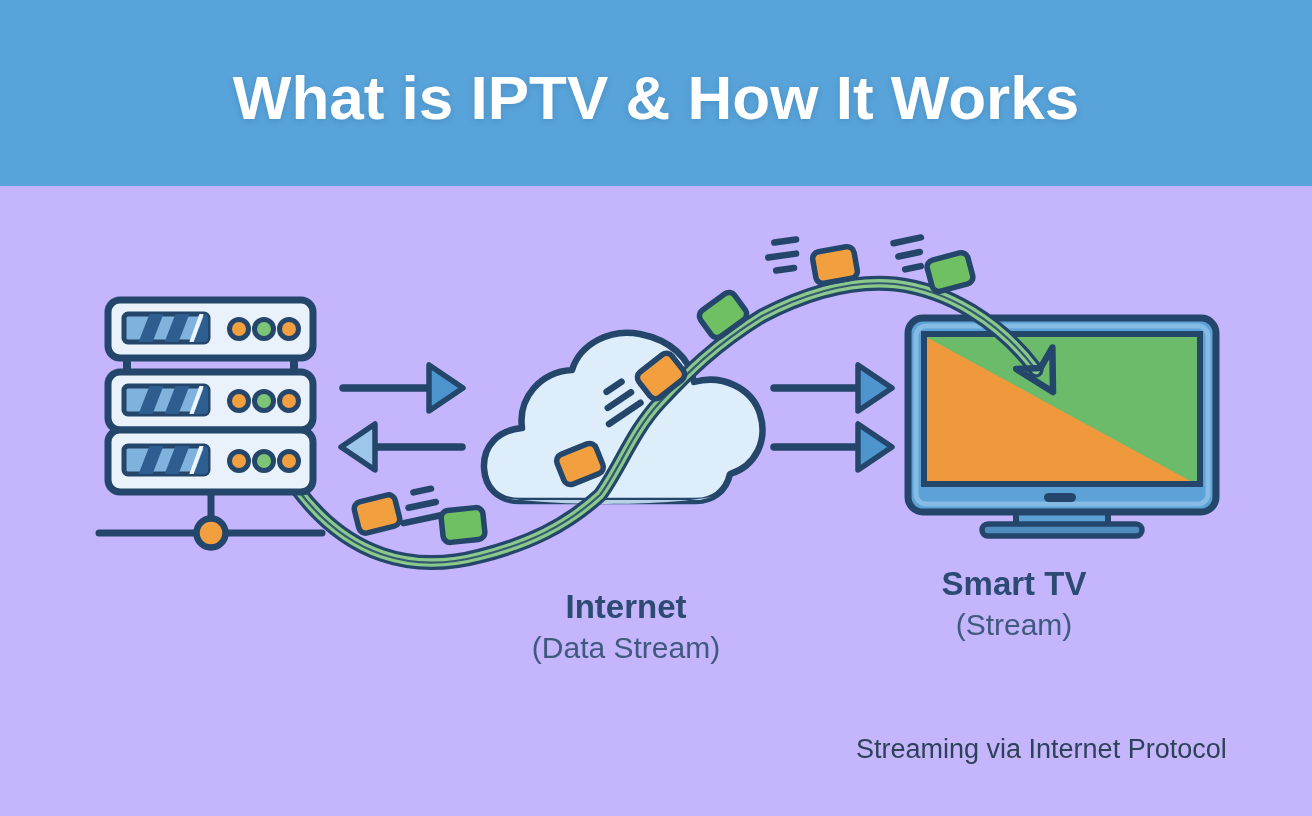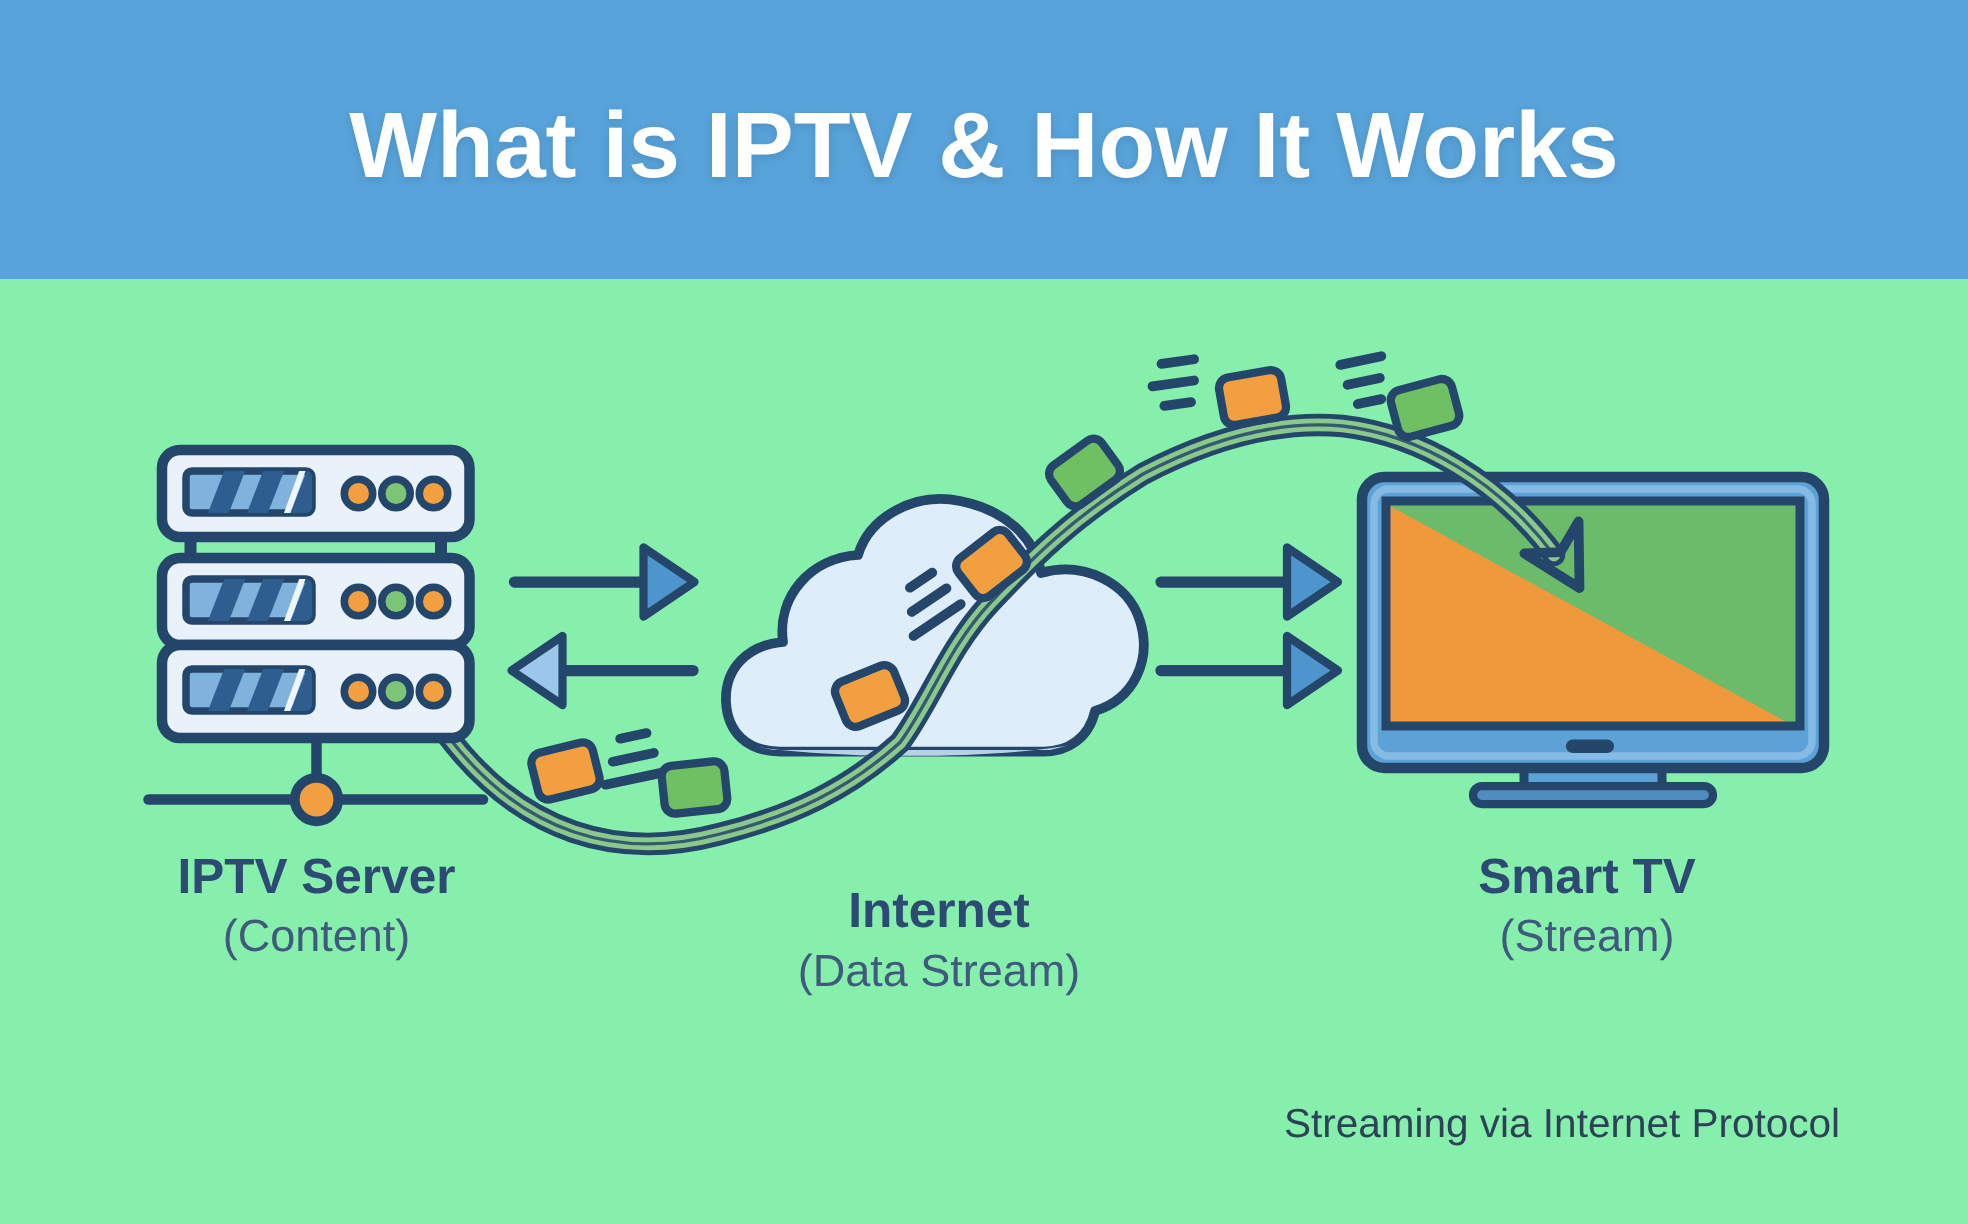--- a/index.html
+++ b/index.html
@@ -1,18 +1,18 @@
 <!DOCTYPE html>
 <html><head>
 <meta charset="utf-8">
 <style>
   html,body{margin:0;padding:0;background:#cfe3f2;}
   .canvas{
     position:relative;width:1312px;height:816px;overflow:hidden;
-    background:#86efac;font-family:"Liberation Sans",sans-serif;
+    background:#c4b5fd;font-family:"Liberation Sans",sans-serif;
   }
   .header-band{
     position:absolute;left:0;top:0;width:1312px;height:186px;
     background:#58a3d9;
   }
   .title{
     margin:0;padding-top:62px;text-align:center;
     font-size:62px;font-weight:bold;color:#ffffff;letter-spacing:0px;
     text-shadow:0 2px 6px rgba(30,80,130,0.22);
   }
@@ -184,28 +184,24 @@
         <line x1="774" y1="388" x2="858" y2="388" stroke="#24466b" stroke-width="7.5" stroke-linecap="round"></line>
         <polygon points="858,365 858,411 892,388" fill="#4e95cd" stroke="#24466b" stroke-width="5.5" stroke-linejoin="round"></polygon>
       </g>
       <g>
         <line x1="774" y1="447" x2="858" y2="447" stroke="#24466b" stroke-width="7.5" stroke-linecap="round"></line>
         <polygon points="858,424 858,470 892,447" fill="#4e95cd" stroke="#24466b" stroke-width="5.5" stroke-linejoin="round"></polygon>
       </g>
     </g>
   </svg>
 
-  <div class="node-label" style="left:51px;top:566px;">
-    <div class="node-title">IPTV Server</div>
-    <div class="node-sub">(Content)</div>
-  </div>
   <div class="node-label" style="left:466px;top:566px;margin-top:23px;">
     <div class="node-title">Internet</div>
     <div class="node-sub">(Data Stream)</div>
   </div>
-  <div class="node-label" style="left:898px;top:566px;">
+  <div class="node-label" style="left:854px;top:566px;">
     <div class="node-title">Smart TV</div>
     <div class="node-sub">(Stream)</div>
   </div>
 
   <div class="caption">Streaming via Internet Protocol</div>
 
 </div>
 
 </body></html>

